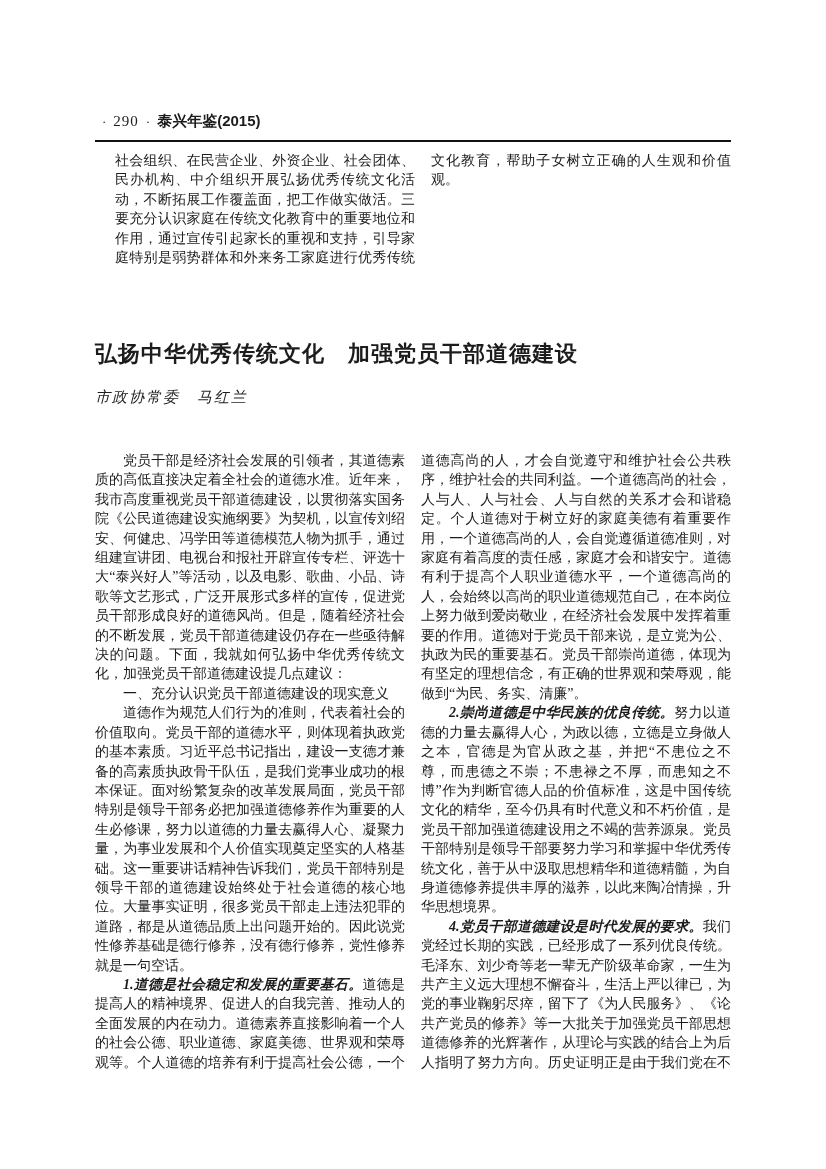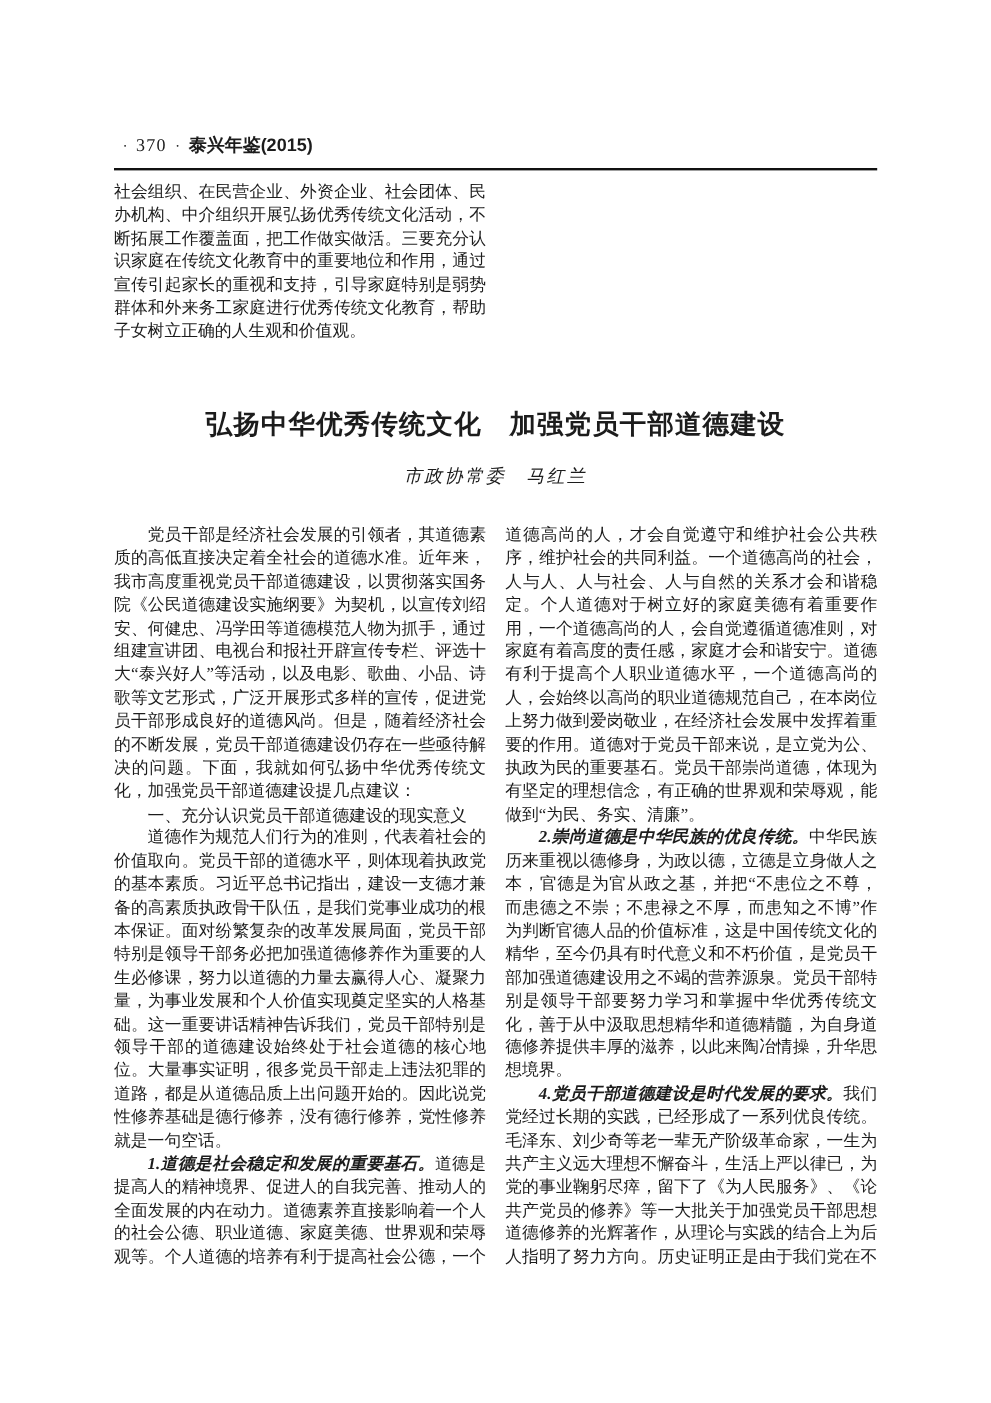--- a/index.html
+++ b/index.html
@@ -57,77 +57,76 @@
     line-height: 19.4px;
     overflow: hidden;
     word-break: break-all;
   }
   .twocol p { margin: 0; }
   .p-cont   { text-indent: 0; }
   .p-indent { text-indent: 2em; }
   .top-block {
     margin-top: 9px;
     height: 137px;
+    margin-left: 20px;
   }
   
   .article-title {
     margin-top: 52px;
-    text-align: center;
     font-family: "Liberation Sans", "DejaVu Sans", sans-serif;
     font-weight: bold;
     font-size: 22px;
     letter-spacing: 1px;
     line-height: 28px;
   }
   .article-byline {
     margin-top: 20px;
-    text-align: center;
     font-size: 15px;
     font-style: italic;
     letter-spacing: 2px;
   }
   
   .body-block {
-    margin-top: 30px;
+    margin-top: 44px;
     height: 622px;
   }
   .section-heading {
     font-family: "Liberation Sans", "DejaVu Sans", sans-serif;
     font-weight: normal;
     text-indent: 2em;
   }
   .kaiti-lead {
     font-style: italic;
     font-weight: bold;
   }
 </style>
 </head>
 <body>
 
 <div class="page">
   <div class="content">
 
     <div class="running-head">
       <span class="dot">·</span>
-      <span class="folio">370</span>
+      <span class="folio">290</span>
       <span class="dot">·</span>
       <span class="book">泰兴年鉴(2015)</span>
     </div>
     <hr class="head-rule">
 
     <div class="twocol top-block">
       <p class="p-cont">社会组织、在民营企业、外资企业、社会团体、民办机构、中介组织开展弘扬优秀传统文化活动，不断拓展工作覆盖面，把工作做实做活。三要充分认识家庭在传统文化教育中的重要地位和作用，通过宣传引起家长的重视和支持，引导家庭特别是弱势群体和外来务工家庭进行优秀传统文化教育，帮助子女树立正确的人生观和价值观。</p>
     </div>
 
     <div class="article-title">弘扬中华优秀传统文化　加强党员干部道德建设</div>
     <div class="article-byline">市政协常委　马红兰</div>
 
     <div class="twocol body-block">
       <p class="p-indent">党员干部是经济社会发展的引领者，其道德素质的高低直接决定着全社会的道德水准。近年来，我市高度重视党员干部道德建设，以贯彻落实国务院《公民道德建设实施纲要》为契机，以宣传刘绍安、何健忠、冯学田等道德模范人物为抓手，通过组建宣讲团、电视台和报社开辟宣传专栏、评选十大“泰兴好人”等活动，以及电影、歌曲、小品、诗歌等文艺形式，广泛开展形式多样的宣传，促进党员干部形成良好的道德风尚。但是，随着经济社会的不断发展，党员干部道德建设仍存在一些亟待解决的问题。下面，我就如何弘扬中华优秀传统文化，加强党员干部道德建设提几点建议：</p>
       <p class="section-heading">一、充分认识党员干部道德建设的现实意义</p>
       <p class="p-indent">道德作为规范人们行为的准则，代表着社会的价值取向。党员干部的道德水平，则体现着执政党的基本素质。习近平总书记指出，建设一支德才兼备的高素质执政骨干队伍，是我们党事业成功的根本保证。面对纷繁复杂的改革发展局面，党员干部特别是领导干部务必把加强道德修养作为重要的人生必修课，努力以道德的力量去赢得人心、凝聚力量，为事业发展和个人价值实现奠定坚实的人格基础。这一重要讲话精神告诉我们，党员干部特别是领导干部的道德建设始终处于社会道德的核心地位。大量事实证明，很多党员干部走上违法犯罪的道路，都是从道德品质上出问题开始的。因此说党性修养基础是德行修养，没有德行修养，党性修养就是一句空话。</p>
       <p class="p-indent"><span class="kaiti-lead">1.道德是社会稳定和发展的重要基石。</span><span>道德是提高人的精神境界、促进人的自我完善、推动人的全面发展的内在动力。道德素养直接影响着一个人的社会公德、职业道德、家庭美德、世界观和荣辱观等。个人道德的培养有利于提高社会公德，一个道德高尚的人，才会自觉遵守和维护社会公共秩序，维护社会的共同利益。一个道德高尚的社会，人与人、人与社会、人与自然的关系才会和谐稳定。个人道德对于树立好的家庭美德有着重要作用，一个道德高尚的人，会自觉遵循道德准则，对家庭有着高度的责任感，家庭才会和谐安宁。道德有利于提高个人职业道德水平，一个道德高尚的人，会始终以高尚的职业道德规范自己，在本岗位上努力做到爱岗敬业，在经济社会发展中发挥着重要的作用。道德对于党员干部来说，是立党为公、执政为民的重要基石。党员干部崇尚道德，体现为有坚定的理想信念，有正确的世界观和荣辱观，能做到“为民、务实、清廉”。</span></p>
-      <p class="p-indent"><span class="kaiti-lead">2.崇尚道德是中华民族的优良传统。</span><span>中华民族历来重视以德修身，为政以德，立德是立身做人之本，官德是为官从政之基，并把“不患位之不尊，而患德之不崇；不患禄之不厚，而患知之不博”作为判断官德人品的价值标准，这是中国传统文化的精华，至今仍具有时代意义和不朽价值，是党员干部加强道德建设用之不竭的营养源泉。党员干部特别是领导干部要努力学习和掌握中华优秀传统文化，善于从中汲取思想精华和道德精髓，为自身道德修养提供丰厚的滋养，以此来陶冶情操，升华思想境界。</span></p>
+      <p class="p-indent"><span class="kaiti-lead">2.崇尚道德是中华民族的优良传统。</span><span>努力以道德的力量去赢得人心，为政以德，立德是立身做人之本，官德是为官从政之基，并把“不患位之不尊，而患德之不崇；不患禄之不厚，而患知之不博”作为判断官德人品的价值标准，这是中国传统文化的精华，至今仍具有时代意义和不朽价值，是党员干部加强道德建设用之不竭的营养源泉。党员干部特别是领导干部要努力学习和掌握中华优秀传统文化，善于从中汲取思想精华和道德精髓，为自身道德修养提供丰厚的滋养，以此来陶冶情操，升华思想境界。</span></p>
       <p class="p-indent"><span class="kaiti-lead">4.党员干部道德建设是时代发展的要求。</span><span>我们党经过长期的实践，已经形成了一系列优良传统。毛泽东、刘少奇等老一辈无产阶级革命家，一生为共产主义远大理想不懈奋斗，生活上严以律已，为党的事业鞠躬尽瘁，留下了《为人民服务》、《论共产党员的修养》等一大批关于加强党员干部思想道德修养的光辉著作，从理论与实践的结合上为后人指明了努力方向。历史证明正是由于我们党在不同时期注重开展不同内容的干部从政道德教育，重视党员干部从政道德规范建设，才保证绝大多数党员干部经受住了各种复杂情况严峻考验。当前，少数党员干部不崇尚道德，甚至丧失道德，不该做的事做了，不该拿的钱拿了，最后蜕化变质，沦为阶下囚，损害社会风气，也损害党和政府的形象。</span></p>
     </div>
 
   </div>
 </div>
 
 </body></html>

